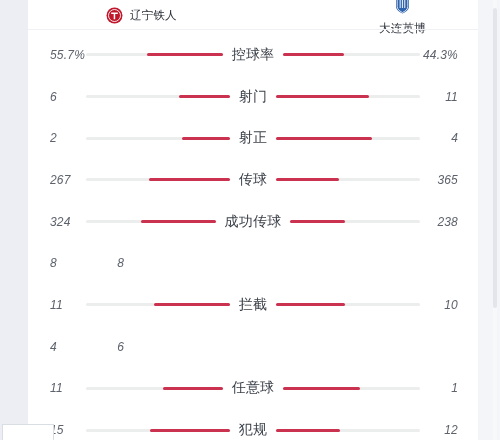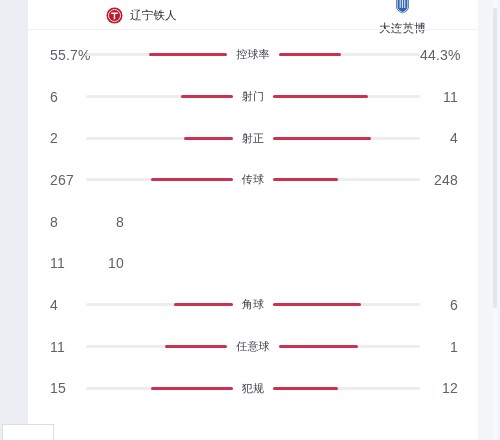--- a/index.html
+++ b/index.html
@@ -93,25 +93,26 @@
     padding-top: 4px;
   }
   .stat-row {
     position: relative;
     height: 41.7px;
     display: flex;
     align-items: center;
   }
 
   .val {
-    font-size: 14px;
+    font-size: 12px;
     color: #5d626c;
     width: 58px;
     flex: 0 0 auto;
     letter-spacing: 0.2px;
+    font-style: italic;
   }
   .val.left  { text-align: left;  padding-left: 22px; box-sizing: border-box; }
   .val.right { text-align: right; padding-right: 20px; box-sizing: border-box; }
 
   .bars {
     flex: 1 1 auto;
     display: flex;
     align-items: center;
     min-width: 0;
   }
@@ -129,21 +130,21 @@
     top: 0;
     height: 3px;
     background: #cb3250;
     border-radius: 2px;
   }
   .track.home .fill { right: 0; }
   .track.away .fill { left: 0; }
 
   .stat-label {
     flex: 0 0 auto;
-    font-size: 11px;
+    font-size: 14px;
     color: #3a3f48;
     text-align: center;
     padding: 0 9px;
     white-space: nowrap;
     letter-spacing: 0.2px;
   }
 
   
   .corner-chip {
     position: absolute;
@@ -256,41 +257,54 @@
           <span class="val left">267</span>
           <span class="bars">
             <span class="track home">
               <span class="fill" style="width: 56%;"></span>
             </span>
             <span class="stat-label">传球</span>
             <span class="track away">
               <span class="fill" style="width: 44%;"></span>
             </span>
           </span>
-          <span class="val right">248</span>
+          <span class="val right">365</span>
+        </div>
+        <div class="stat-row">
+          <span class="val left">324</span>
+          <span class="bars">
+            <span class="track home">
+              <span class="fill" style="width: 57.7%;"></span>
+            </span>
+            <span class="stat-label">成功传球</span>
+            <span class="track away">
+              <span class="fill" style="width: 42.3%;"></span>
+            </span>
+          </span>
+          <span class="val right">238</span>
         </div>
         <div class="stat-row">
           <span class="val left">8</span>
           <span class="val right">8</span>
         </div>
         <div class="stat-row">
           <span class="val left">11</span>
+          <span class="bars">
+            <span class="track home">
+              <span class="fill" style="width: 52.4%;"></span>
+            </span>
+            <span class="stat-label">拦截</span>
+            <span class="track away">
+              <span class="fill" style="width: 47.6%;"></span>
+            </span>
+          </span>
           <span class="val right">10</span>
         </div>
         <div class="stat-row">
           <span class="val left">4</span>
-          <span class="bars">
-            <span class="track home">
-              <span class="fill" style="width: 40%;"></span>
-            </span>
-            <span class="stat-label">角球</span>
-            <span class="track away">
-              <span class="fill" style="width: 60%;"></span>
-            </span>
-          </span>
           <span class="val right">6</span>
         </div>
         <div class="stat-row">
           <span class="val left">11</span>
           <span class="bars">
             <span class="track home">
               <span class="fill" style="width: 44%;"></span>
             </span>
             <span class="stat-label">任意球</span>
             <span class="track away">

